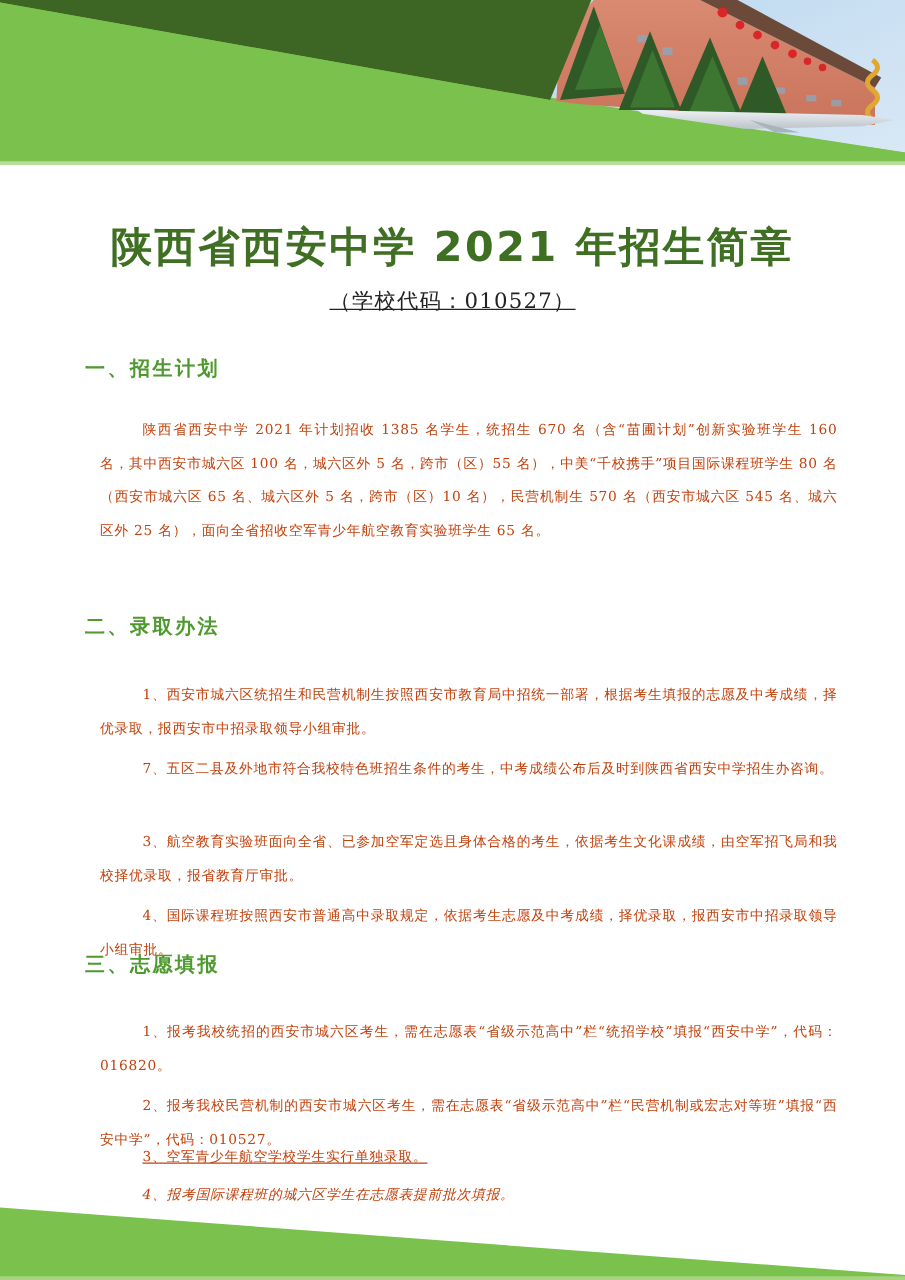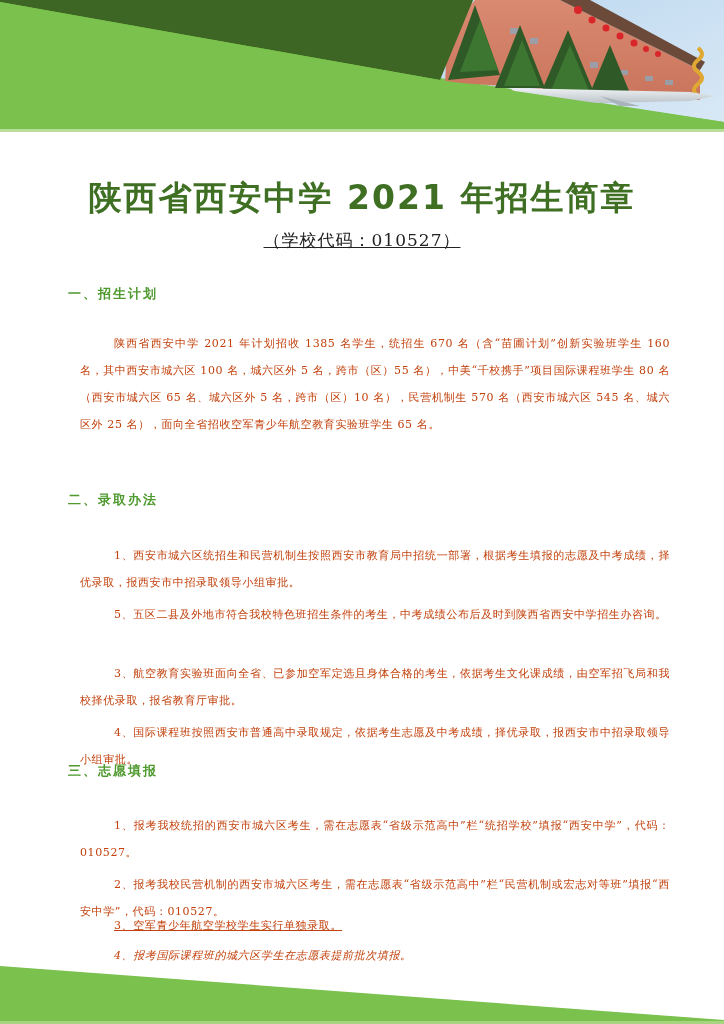--- a/index.html
+++ b/index.html
@@ -52,21 +52,21 @@
       letter-spacing: 1px;
       text-decoration: underline;
     }
 
     
     .section-heading {
       position: absolute;
       left: 68px;
       font-family: "DejaVu Sans", "Liberation Sans", sans-serif;
       font-weight: bold;
-      font-size: 13px;
+      font-size: 16px;
       color: #4f9a2f;
       letter-spacing: 2px;
     }
     .para {
       position: absolute;
       left: 68px;
       width: 590px;
       font-size: 11px;
       line-height: 27px;
       text-indent: 34px;
@@ -159,26 +159,26 @@
 </div>
 
 <div class="title">陕西省西安中学 2021 年招生简章</div>
 <div class="subtitle">（学校代码：010527）</div>
 
 <div class="section-heading" style="top:285px;">一、招生计划</div>
 <p class="para" style="top:318px;">陕西省西安中学 2021 年计划招收 1385 名学生，统招生 670 名（含“苗圃计划”创新实验班学生 160 名，其中西安市城六区 100 名，城六区外 5 名，跨市（区）55 名），中美“千校携手”项目国际课程班学生 80 名（西安市城六区 65 名、城六区外 5 名，跨市（区）10 名），民营机制生 570 名（西安市城六区 545 名、城六区外 25 名），面向全省招收空军青少年航空教育实验班学生 65 名。</p>
 
 <div class="section-heading" style="top:491px;">二、录取办法</div>
 <p class="para" style="top:530px;">1、西安市城六区统招生和民营机制生按照西安市教育局中招统一部署，根据考生填报的志愿及中考成绩，择优录取，报西安市中招录取领导小组审批。</p>
-<p class="para" style="top:589px;">5、五区二县及外地市符合我校特色班招生条件的考生，中考成绩公布后及时到陕西省西安中学招生办咨询。</p>
+<p class="para" style="top:589px;">7、五区二县及外地市符合我校特色班招生条件的考生，中考成绩公布后及时到陕西省西安中学招生办咨询。</p>
 <p class="para" style="top:648px;">3、航空教育实验班面向全省、已参加空军定选且身体合格的考生，依据考生文化课成绩，由空军招飞局和我校择优录取，报省教育厅审批。</p>
 <p class="para" style="top:707px;">4、国际课程班按照西安市普通高中录取规定，依据考生志愿及中考成绩，择优录取，报西安市中招录取领导小组审批。</p>
 
 <div class="section-heading" style="top:762px;">三、志愿填报</div>
-<p class="para" style="top:800px;">1、报考我校统招的西安市城六区考生，需在志愿表“省级示范高中”栏“统招学校”填报“西安中学”，代码：010527。</p>
+<p class="para" style="top:800px;">1、报考我校统招的西安市城六区考生，需在志愿表“省级示范高中”栏“统招学校”填报“西安中学”，代码：016820。</p>
 <p class="para" style="top:859px;">2、报考我校民营机制的西安市城六区考生，需在志愿表“省级示范高中”栏“民营机制或宏志对等班”填报“西安中学”，代码：010527。</p>
 <p class="para" style="top:900px;text-decoration:underline;">3、空军青少年航空学校学生实行单独录取。</p>
 <p class="para" style="top:930px;font-style:italic;">4、报考国际课程班的城六区学生在志愿表提前批次填报。</p>
 
 <div class="footer">
   <svg width="724" height="64" viewBox="0 0 724 64">
     <polygon points="0,6 724,60 724,64 0,64" fill="#7ac14d"></polygon>
     <rect x="0" y="61" width="724" height="3" fill="#a6d47f"></rect>
   </svg>
 </div>

